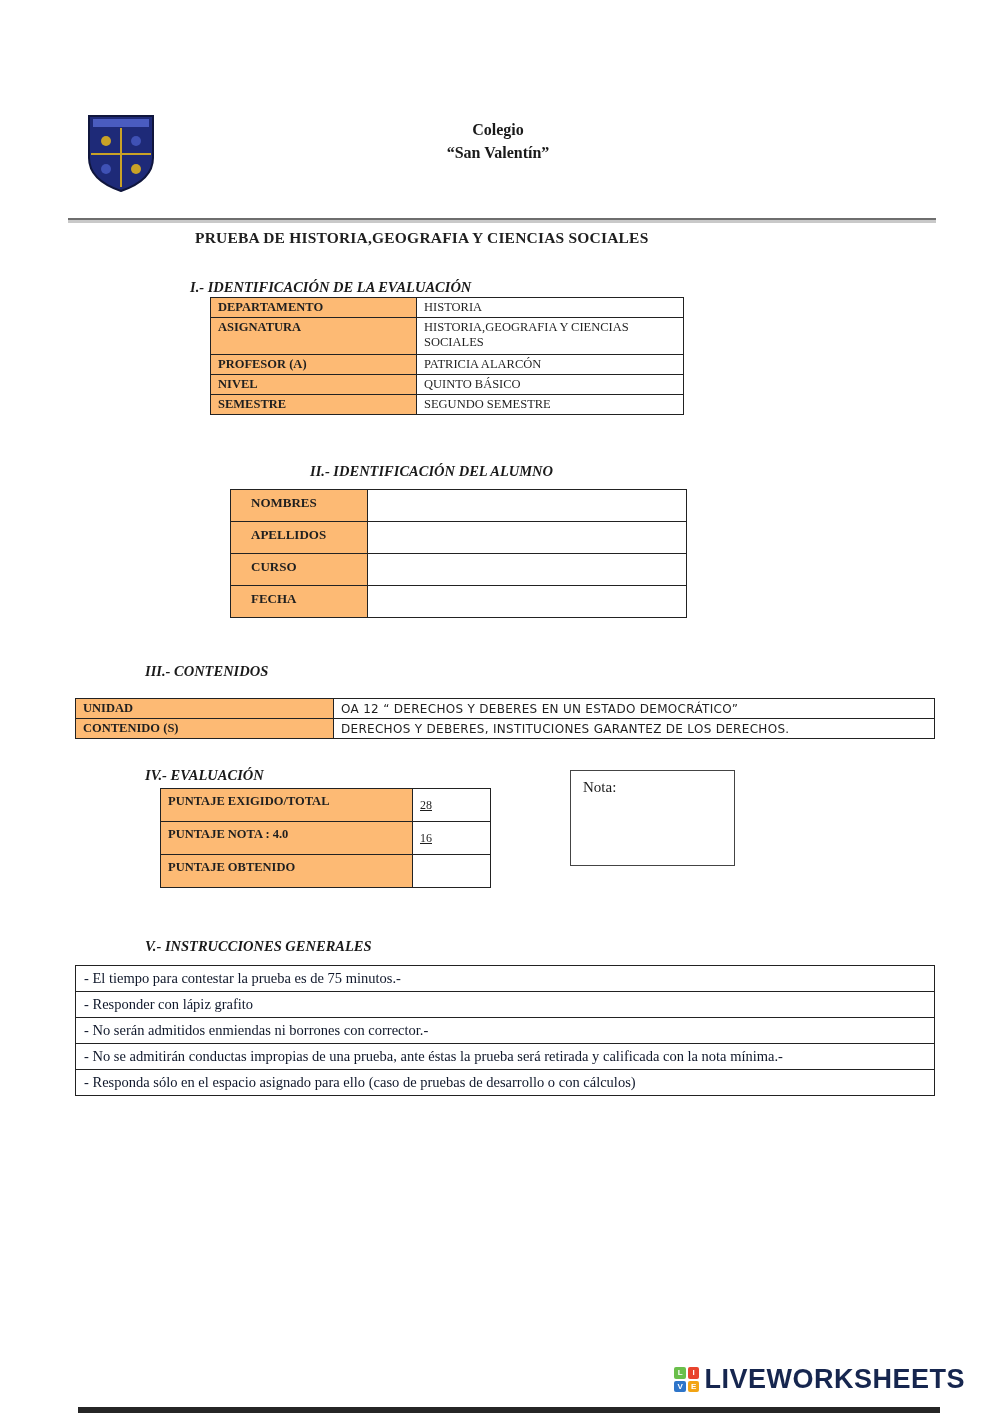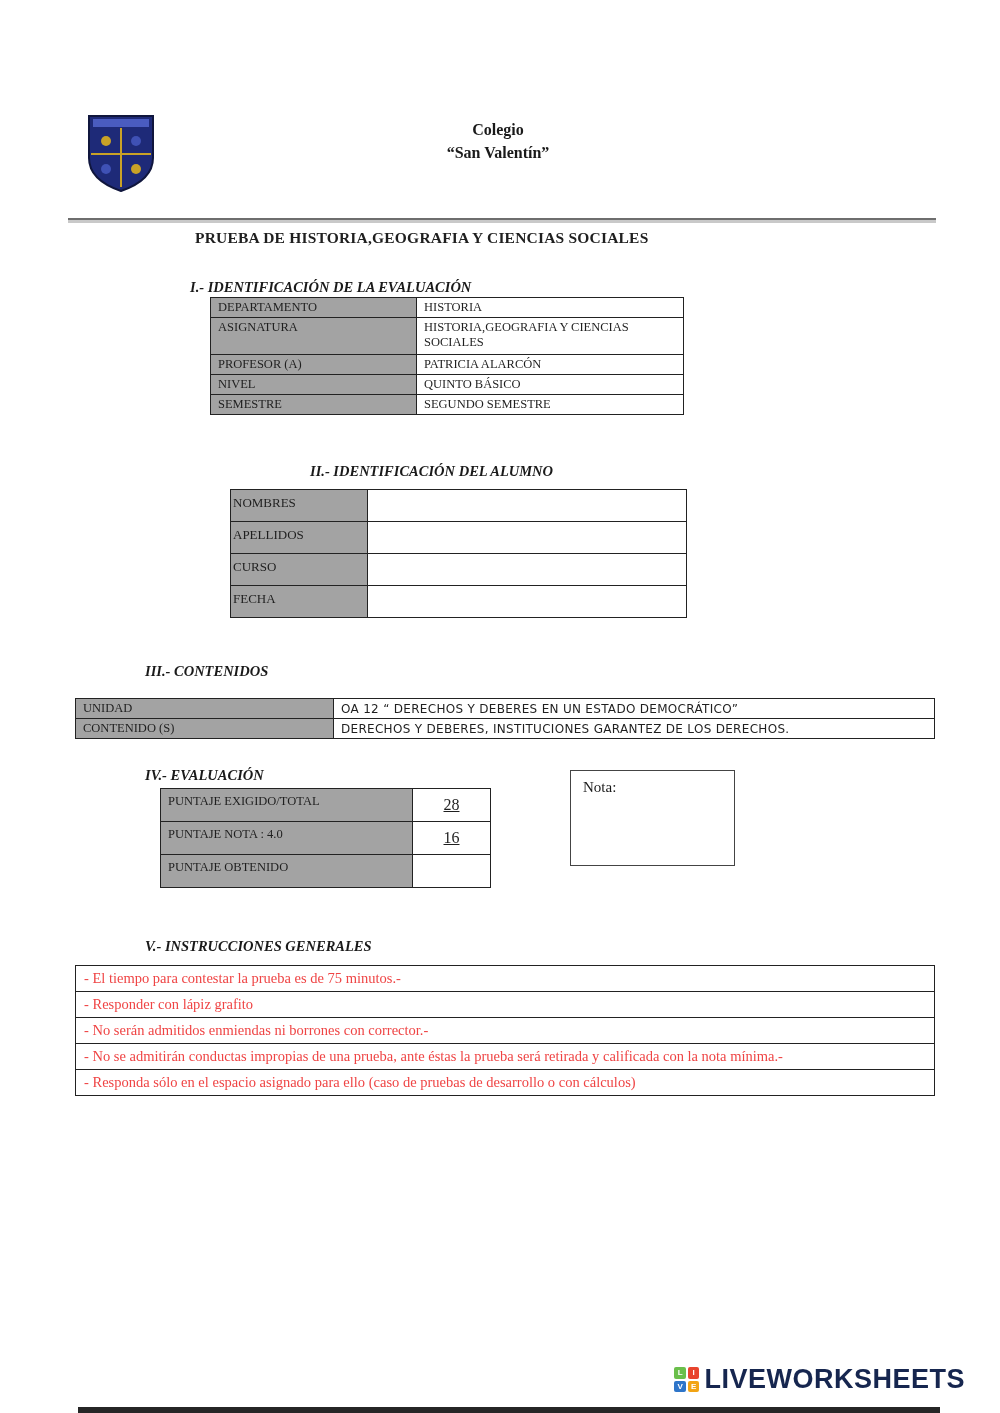--- a/index.html
+++ b/index.html
@@ -21,46 +21,46 @@
 
   .sec-heading { font-weight:bold; font-style:italic; font-size:14.5px; color:#1a1a1a; }
   .h1 { left:190px; top:279px; }
   .h2 { left:310px; top:463px; }
   .h3 { left:145px; top:663px; }
   .h4 { left:145px; top:767px; }
   .h5 { left:145px; top:938px; }
 
   table { border-collapse:collapse; }
   td { border:1px solid #222; font-size:12.5px; vertical-align:top; padding:2px 7px; }
-  td.lbl { background:#a3a3a3; font-weight:normal; }
+  td.lbl { background:#fdba74; font-weight:bold; }
 
   .t1 { left:210px; top:297px; width:474px; }
   .t1 td.lbl { width:206px; }
   .t1 td { height:19px; }
   .t1 .bold-val { font-weight:normal; }
 
   .t2 { left:230px; top:489px; width:457px; }
-  .t2 td { height:32px; padding:5px 2px; font-size:13px; }
+  .t2 td { height:32px; padding:5px 20px; font-size:13px; }
   .t2 td.lbl { width:137px; }
 
   .t3 { left:75px; top:698px; width:860px; }
   .t3 td { height:14px; }
   .t3 td.lbl { width:258px; font-size:12.5px; }
   .t3 td.comic { font-family:"DejaVu Sans", sans-serif; font-size:12px; font-weight:500; letter-spacing:.3px; padding-top:3px; }
 
   .t4 { left:160px; top:788px; width:331px; }
   .t4 td { height:33px; }
   .t4 td.lbl { width:252px; padding-top:5px; }
-  .t4 td.score { text-align:center; vertical-align:middle; font-size:16px;text-decoration:underline; }
+  .t4 td.score { text-align:left; vertical-align:middle; font-size:12px;text-decoration:underline; }
 
   .nota-box { left:570px; top:770px; width:165px; height:96px; border:1px solid #444; }
   .nota-label { padding:8px 0 0 12px; font-size:15px; color:#1a1a1a; }
 
   .t5 { left:75px; top:965px; width:860px; }
-  .t5 td { font-size:14.5px; padding:3px 8px; line-height:19px; color:#ef4444; }
+  .t5 td { font-size:14.5px; padding:3px 8px; line-height:19px; color:#0f172a; }
 
   
   .brand { right:35px; bottom:18px; display:flex; align-items:center; gap:5px; }
   .brand-grid { width:25px; height:25px; display:grid; grid-template-columns:1fr 1fr; grid-template-rows:1fr 1fr; gap:2px; }
   .brand-grid span { display:flex; align-items:center; justify-content:center; color:#fff;
     font-family:"Liberation Sans", sans-serif; font-weight:bold; font-size:8px; border-radius:2px; }
   .sq-l { background:#6abf4b; } .sq-i { background:#e8442e; }
   .sq-v { background:#2e75c9; } .sq-e { background:#f2a413; }
   .brand-text { font-family:"Liberation Sans", sans-serif; font-weight:bold; font-size:27px; color:#16264f; letter-spacing:.5px; }
 

